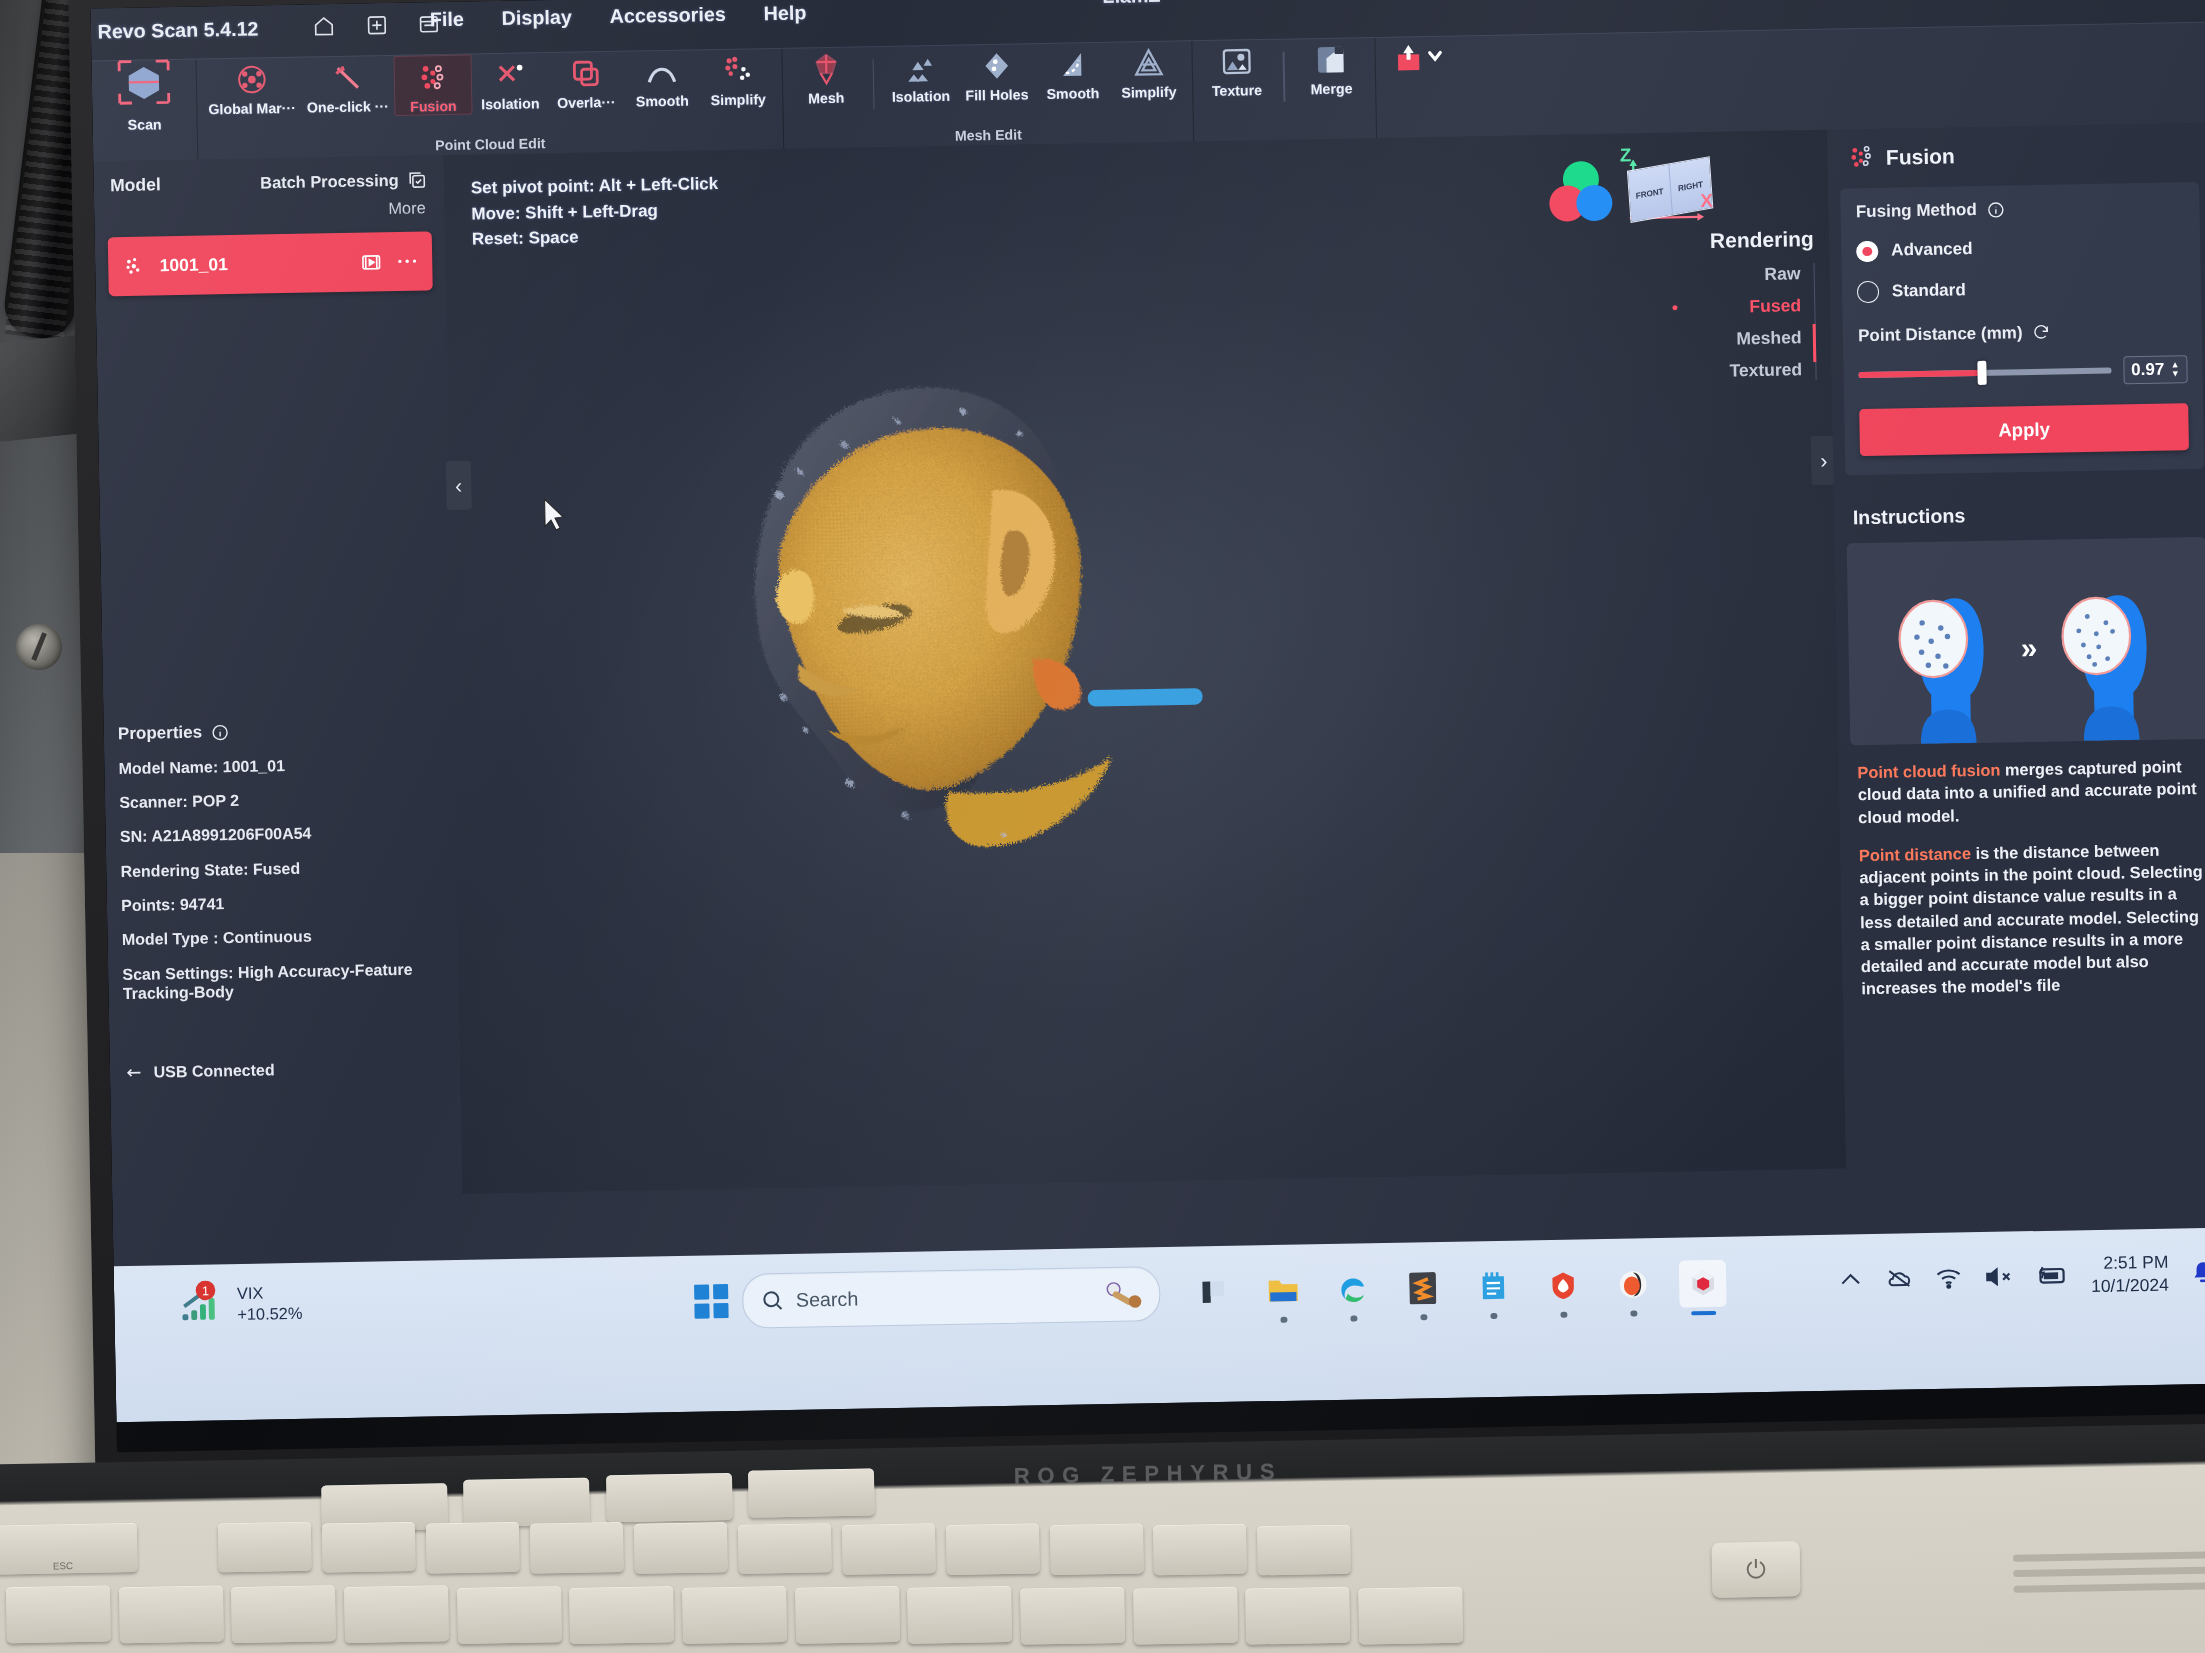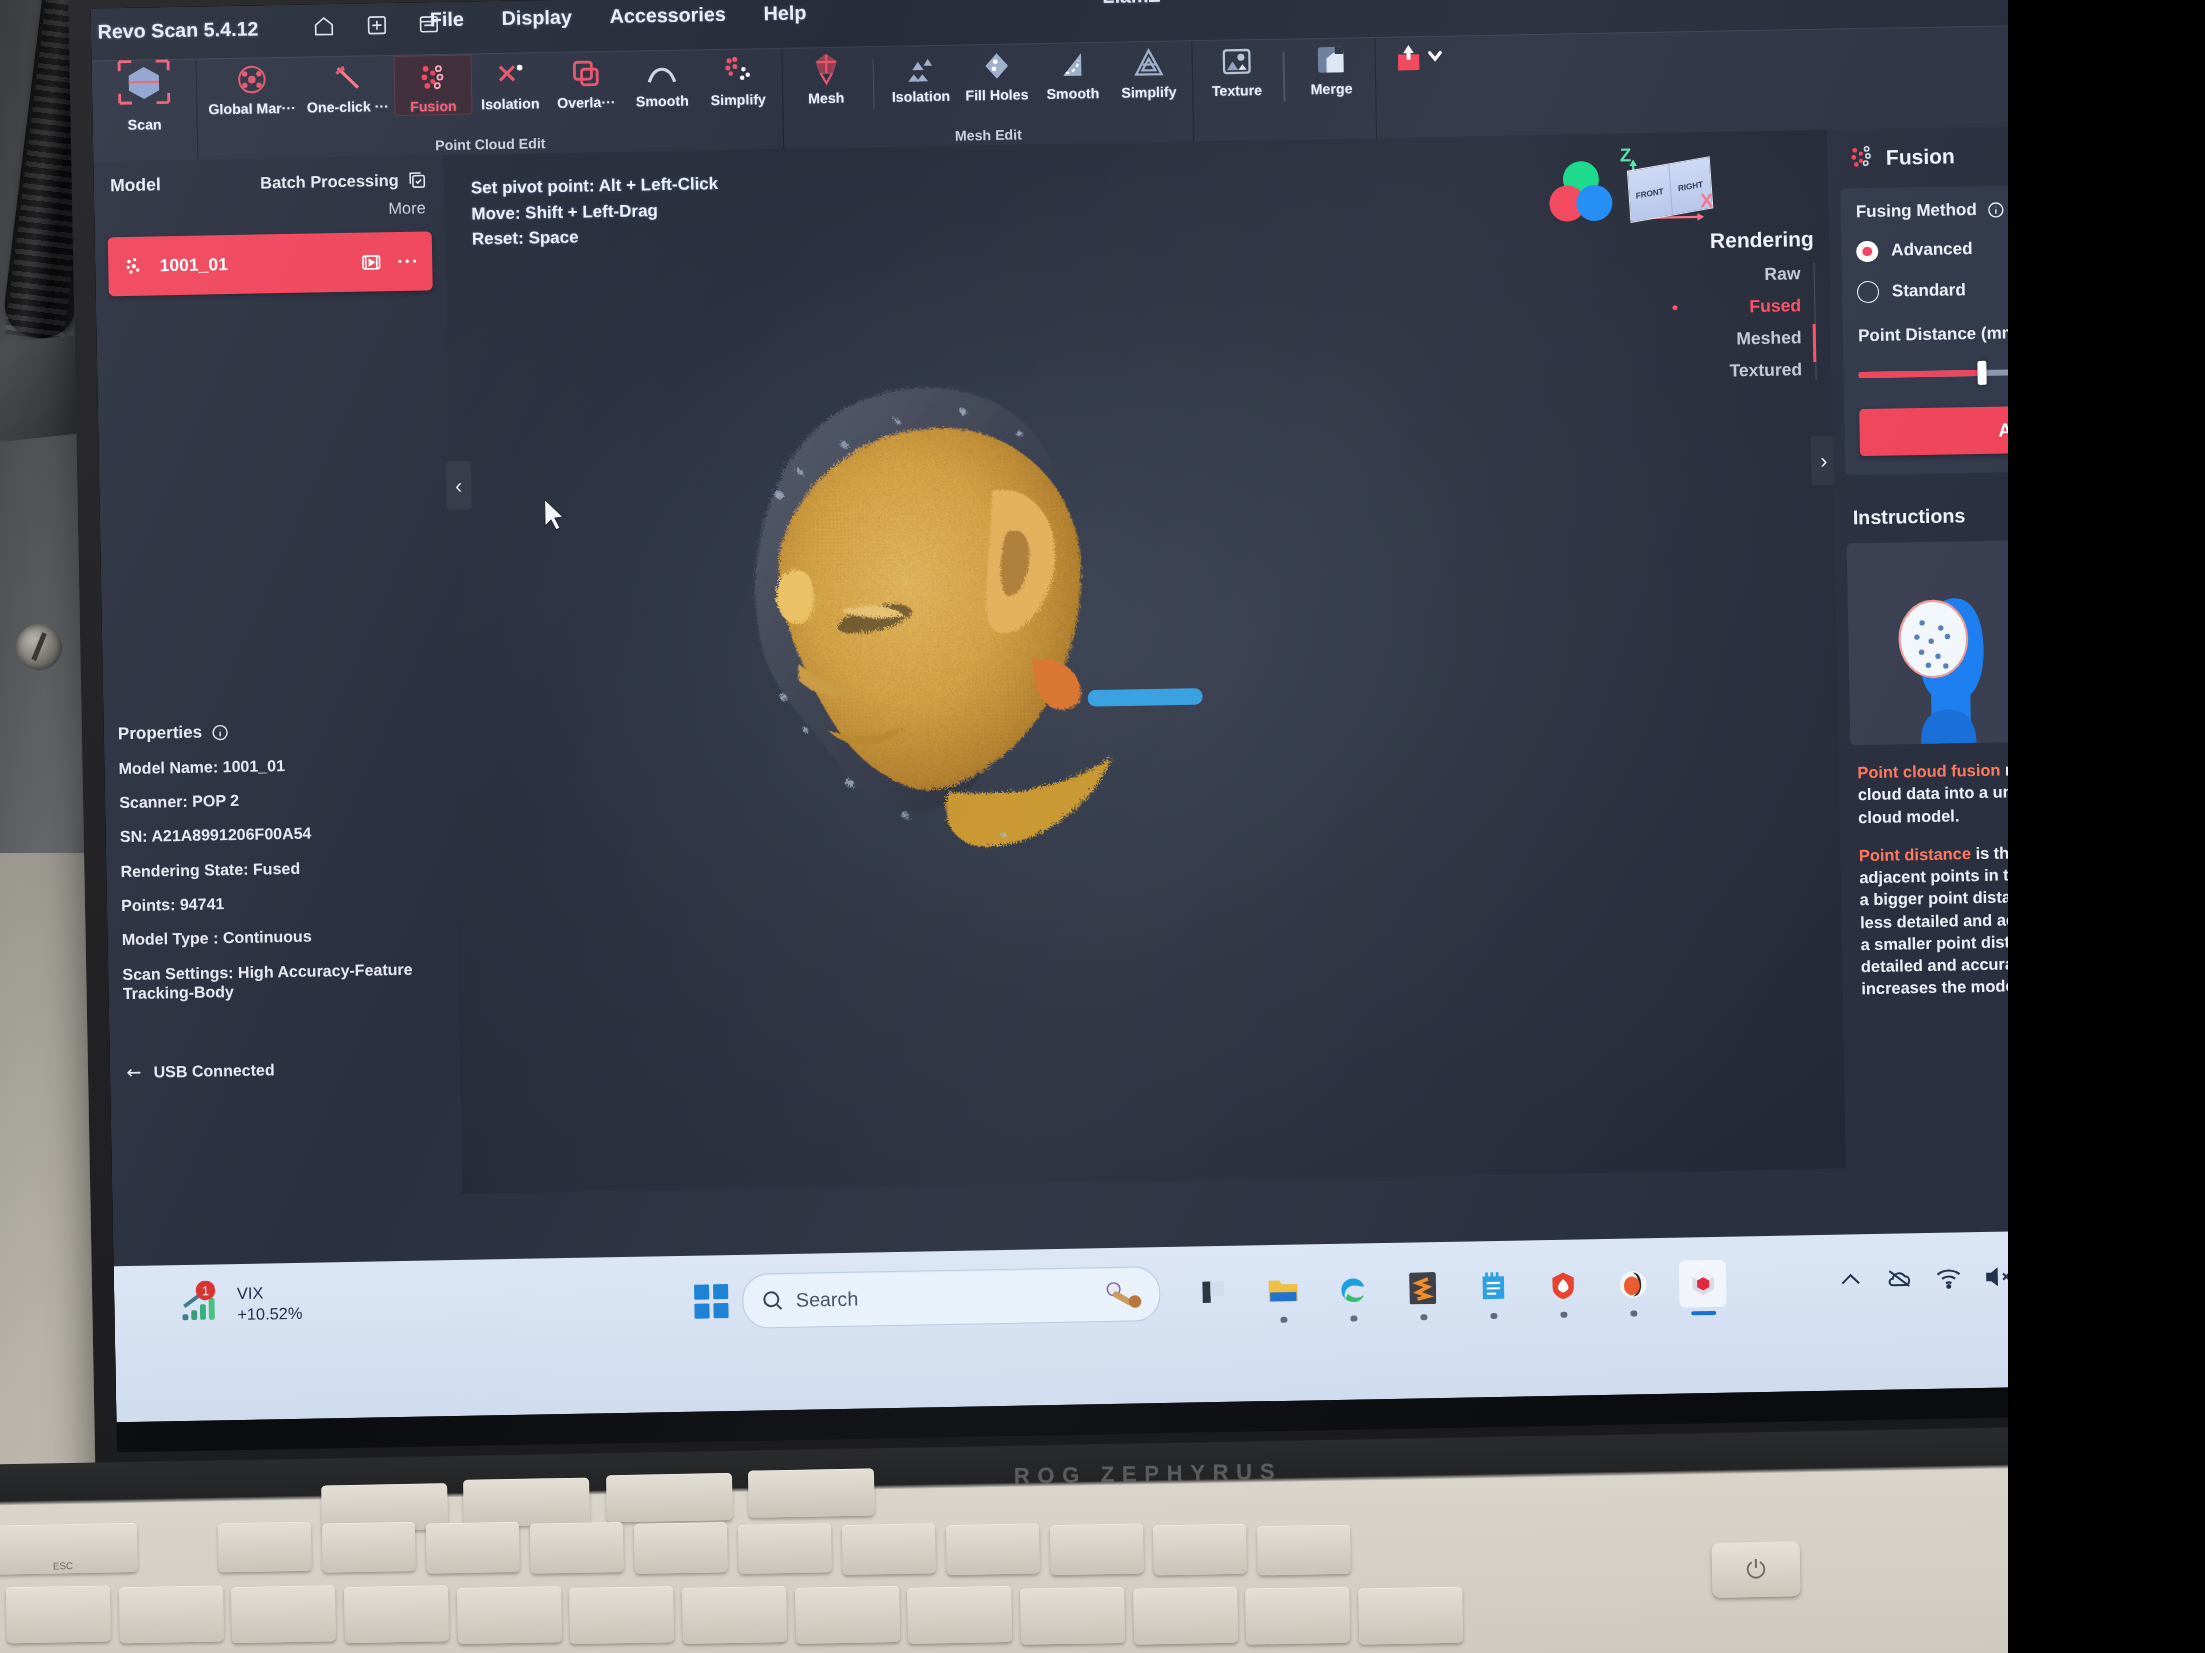--- a/index.html
+++ b/index.html
@@ -1,17 +1,17 @@
 <!DOCTYPE html>
 <html style="font-size:8.8px"><head>
 <meta charset="utf-8">
 <style>
   html,body{margin:0;padding:0;background:#000;}
   body{width:2205px;height:1654px;overflow:hidden;font-family:"Liberation Sans",sans-serif;}
-  .root{position:relative;width:2008px;height:1654px;background:#f9a8d4;overflow:hidden;}
+  .root{position:relative;width:2205px;height:1654px;background:#f9a8d4;overflow:hidden;}
 
   
   .backdrop{position:absolute;inset:0;
     background:
       linear-gradient(120deg,#6b6a66 0%,#8c8a83 12%,#b9b5ab 28%,#cfcac0 52%,#d6d1c6 70%,#c4bfb4 100%);}
   .wall-left{position:absolute;left:0;top:0;width:164px;height:853px;
     background:linear-gradient(100deg,#3a3b3d,#55585b 40%,#6d7073 70%,#4a4d50);}
   .cable{position:absolute;left:22px;top:-11px;width:71px;height:350px;
     background:linear-gradient(90deg,#111 0%,#2c2c2e 30%,#0c0c0e 60%,#1a1a1c 100%);
     border-radius:0 0 33px 33px;transform:rotate(7deg);box-shadow:3.3px 0 9.8px rgba(0,0,0,.6);}

